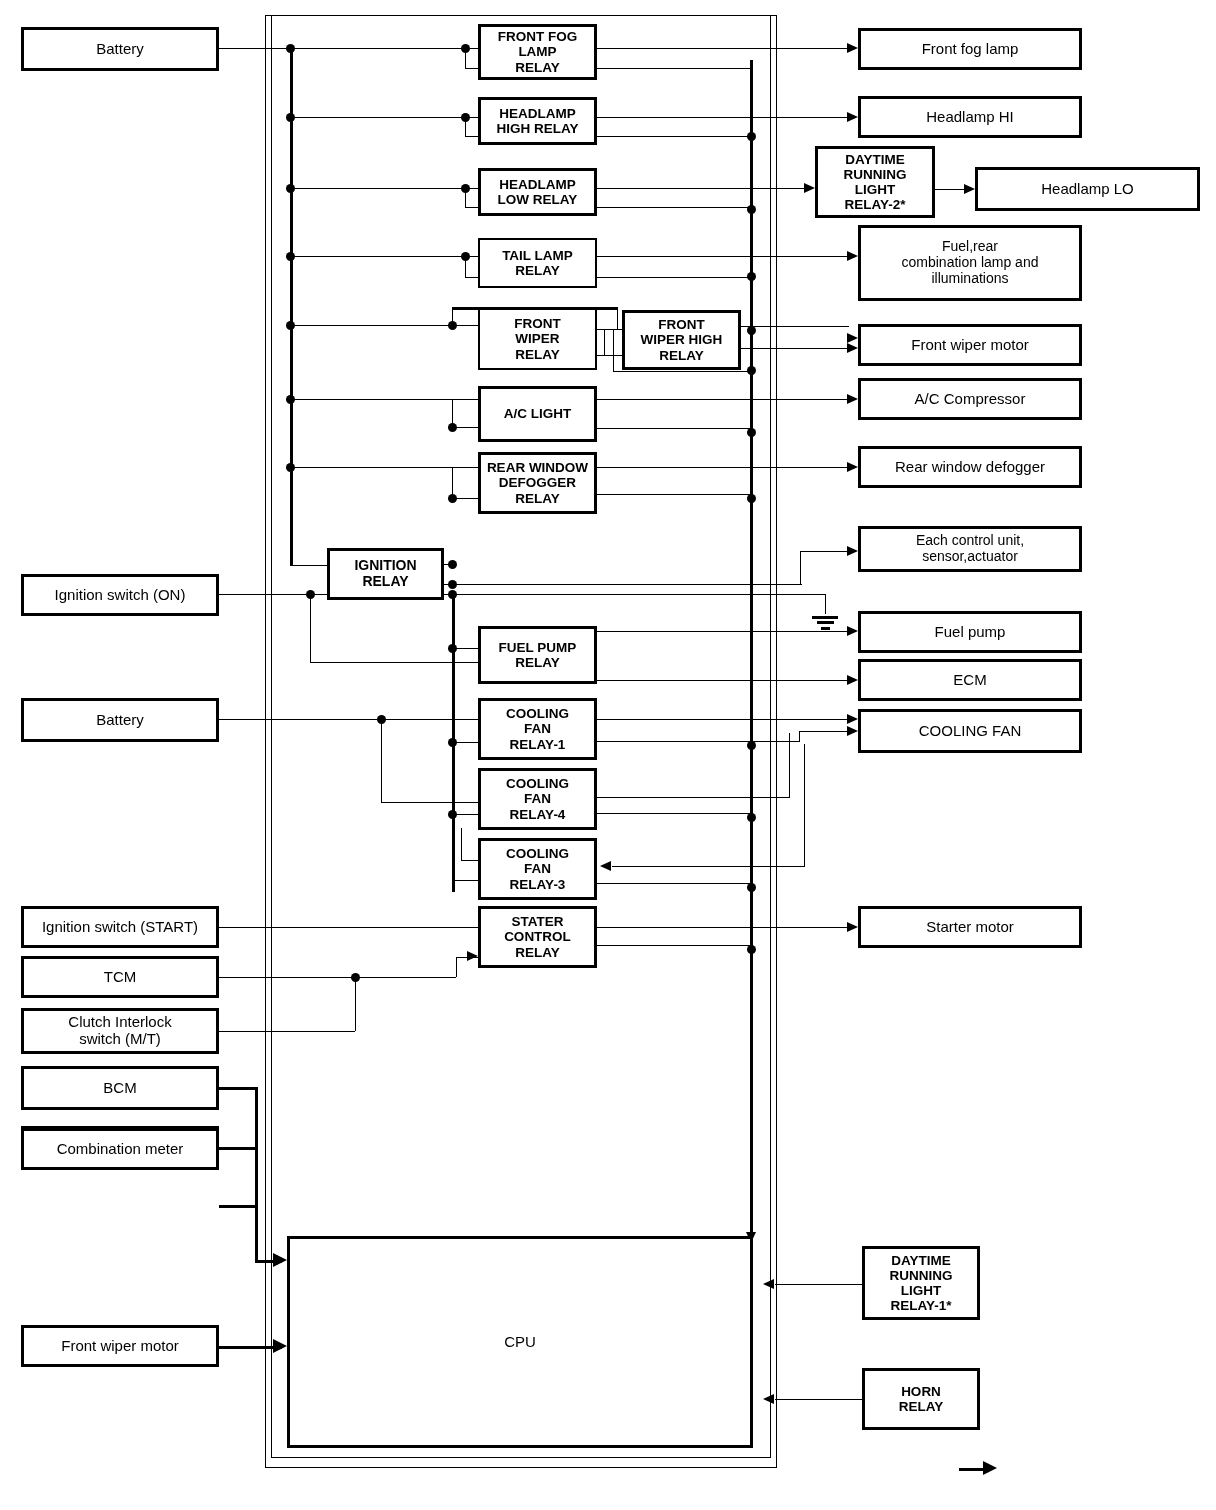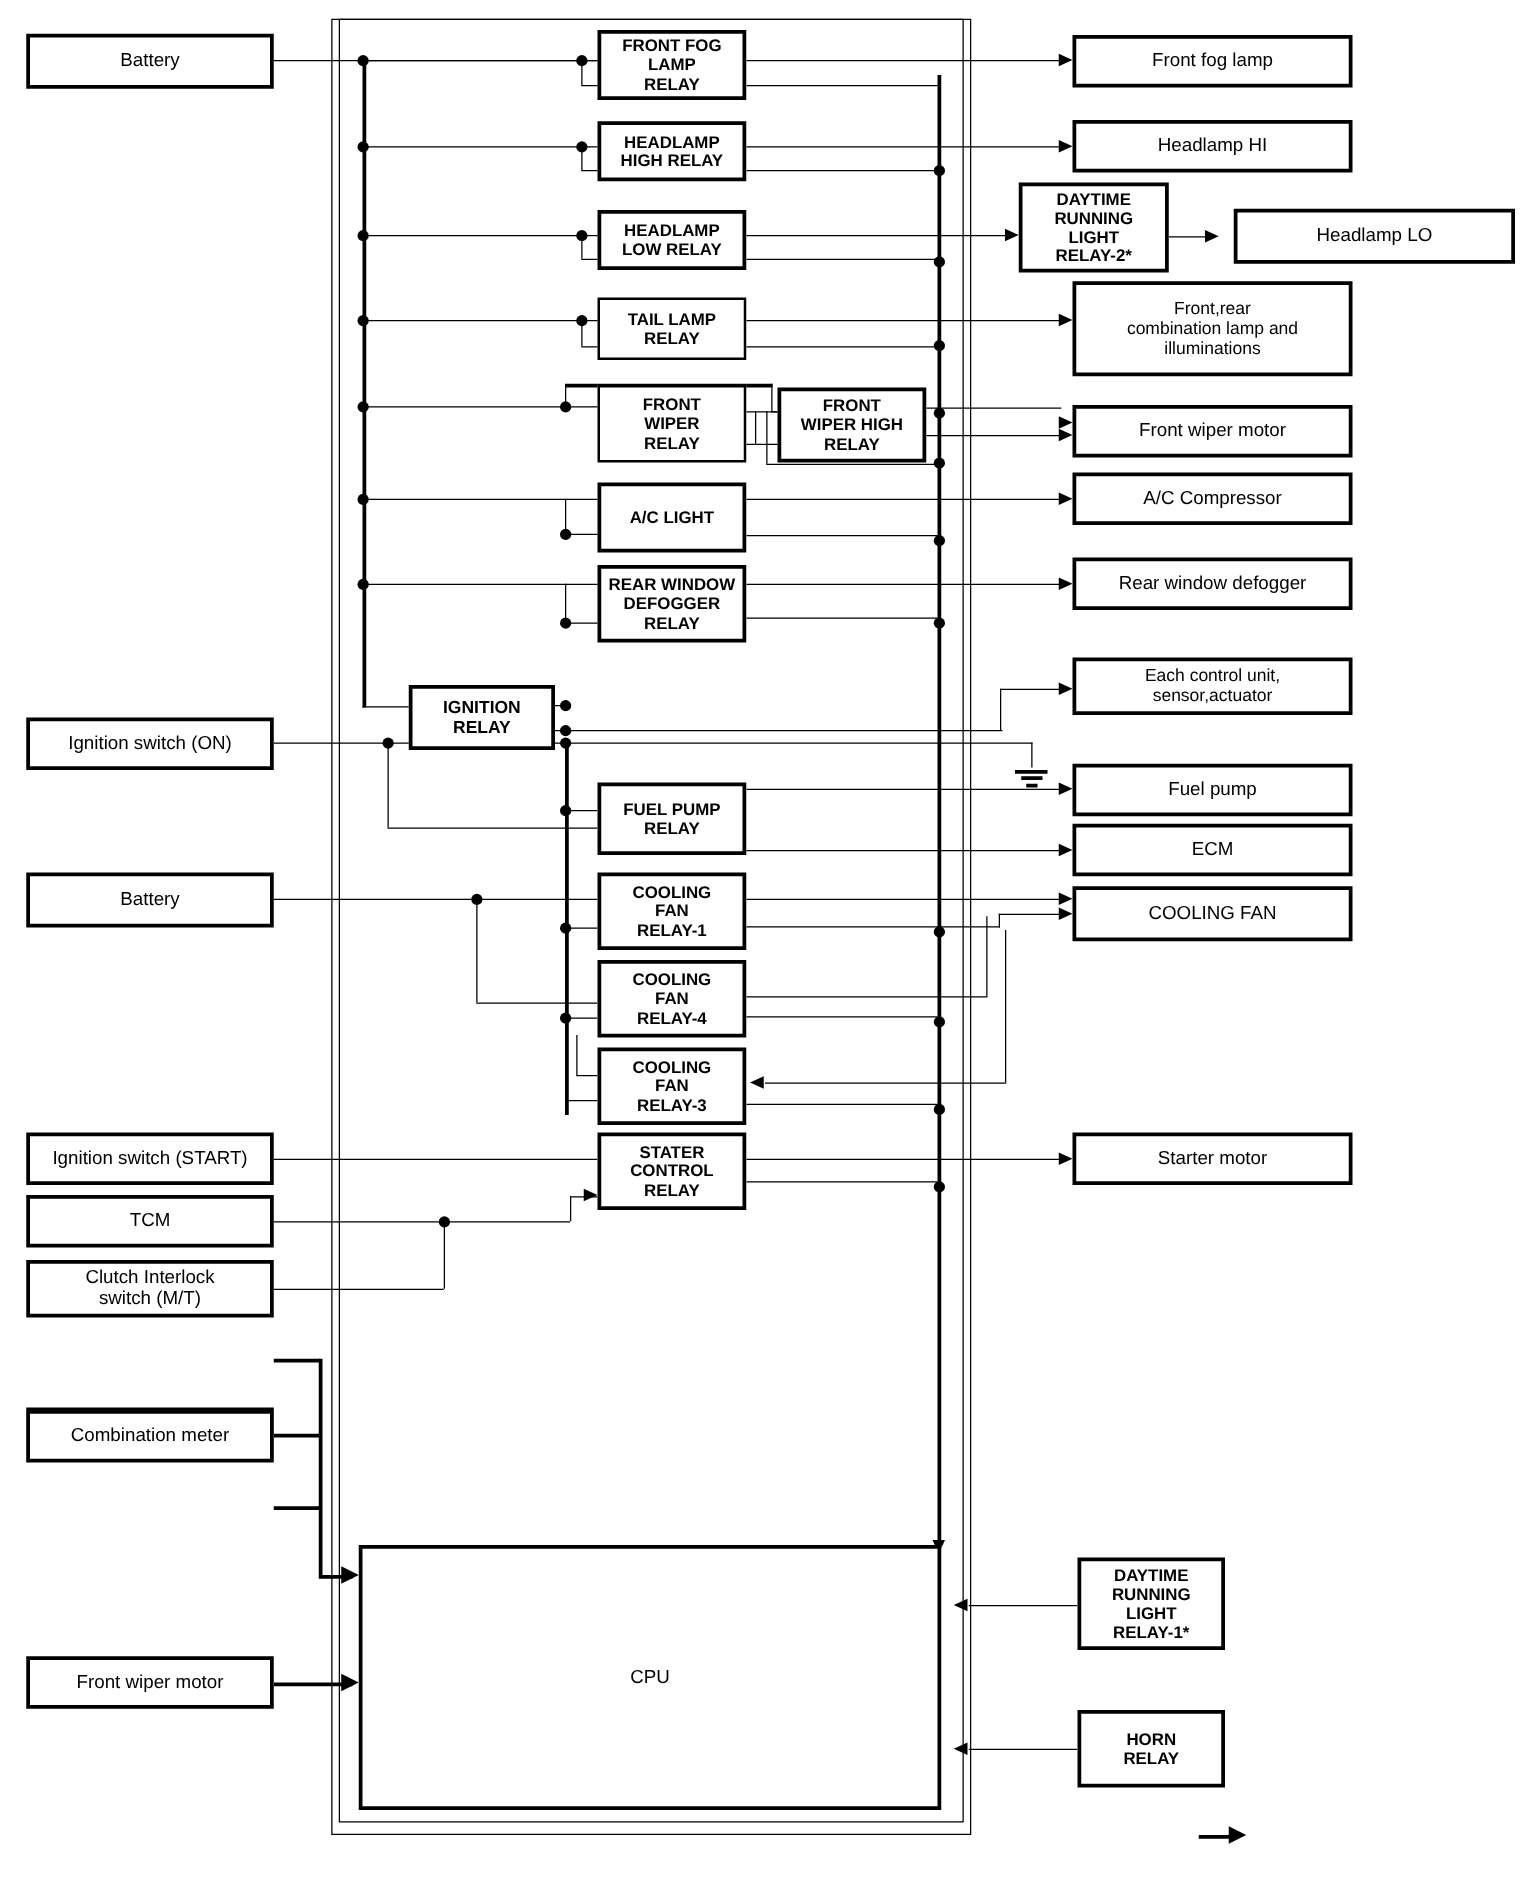--- a/index.html
+++ b/index.html
@@ -69,20 +69,23 @@
 
   <div class="box bx-bold t15" style="left:21px;top:956px;width:198px;height:42px;">
     <span>TCM</span>
   </div>
 
   <div class="box bx-bold t15" style="left:21px;top:1008px;width:198px;height:46px;flex-direction:column;">
     <span>Clutch Interlock</span>
     <span>switch (M/T)</span>
   </div>
 
+  <div class="box bx-bold t15" style="left:21px;top:1066px;width:198px;height:44px;">
+    <span>BCM</span>
+  </div>
 
   <div class="box bx-bold t15" style="left:21px;top:1126px;width:198px;height:42px;">
     <span>ECM</span>
   </div>
 
   <div class="box bx-bold t15" style="left:21px;top:1128px;width:198px;height:42px;">
     <span>Combination meter</span>
   </div>
 
   <div class="box bx-bold t15" style="left:21px;top:1325px;width:198px;height:42px;">
@@ -178,26 +181,26 @@
     <span>Front fog lamp</span>
   </div>
 
   <div class="box bx-bold t13b" style="left:815px;top:146px;width:120px;height:72px;flex-direction:column;">
     <span>DAYTIME</span>
     <span>RUNNING</span>
     <span>LIGHT</span>
     <span>RELAY-2*</span>
   </div>
 
-  <div class="box bx-bold t15" style="left:975px;top:167px;width:225px;height:44px;margin-left:12px;">
+  <div class="box bx-bold t15" style="left:975px;top:167px;width:225px;height:44px;">
     <span>Headlamp LO</span>
   </div>
 
   <div class="box bx-bold t14" style="left:858px;top:225px;width:224px;height:76px;flex-direction:column;">
-    <span>Front,rear</span>
+    <span>Fuel,rear</span>
     <span>combination lamp and</span>
     <span>illuminations</span>
   </div>
 
   <div class="box bx-bold t15" style="left:858px;top:324px;width:224px;height:42px;">
     <span>Front wiper motor</span>
   </div>
 
   <div class="box bx-bold t15" style="left:858px;top:378px;width:224px;height:42px;">
     <span>A/C Compressor</span>

